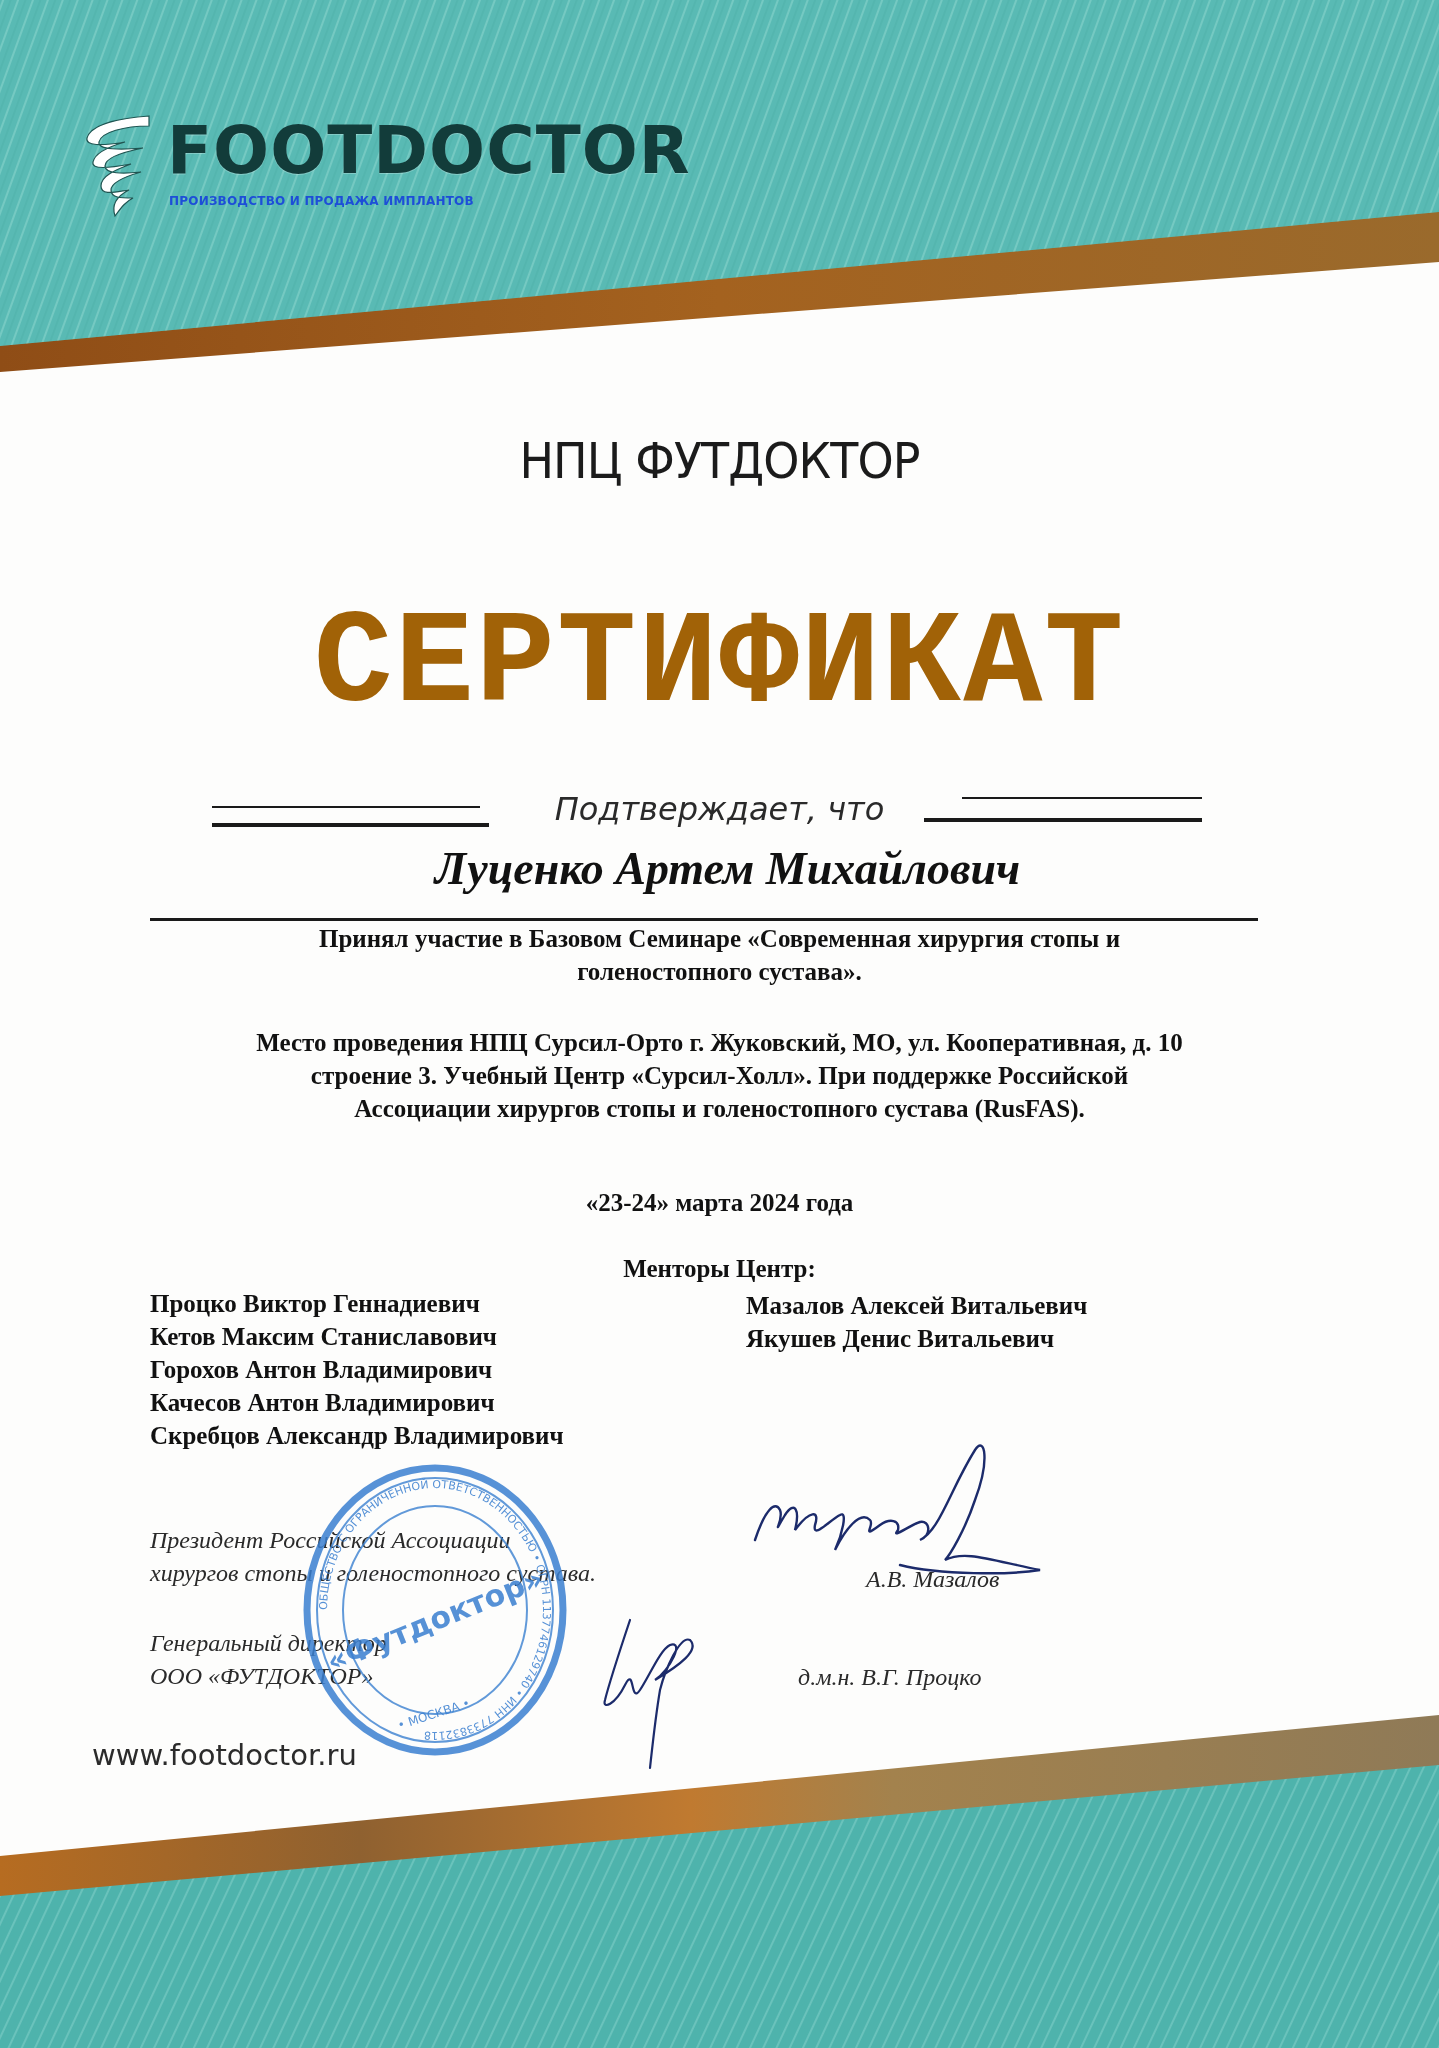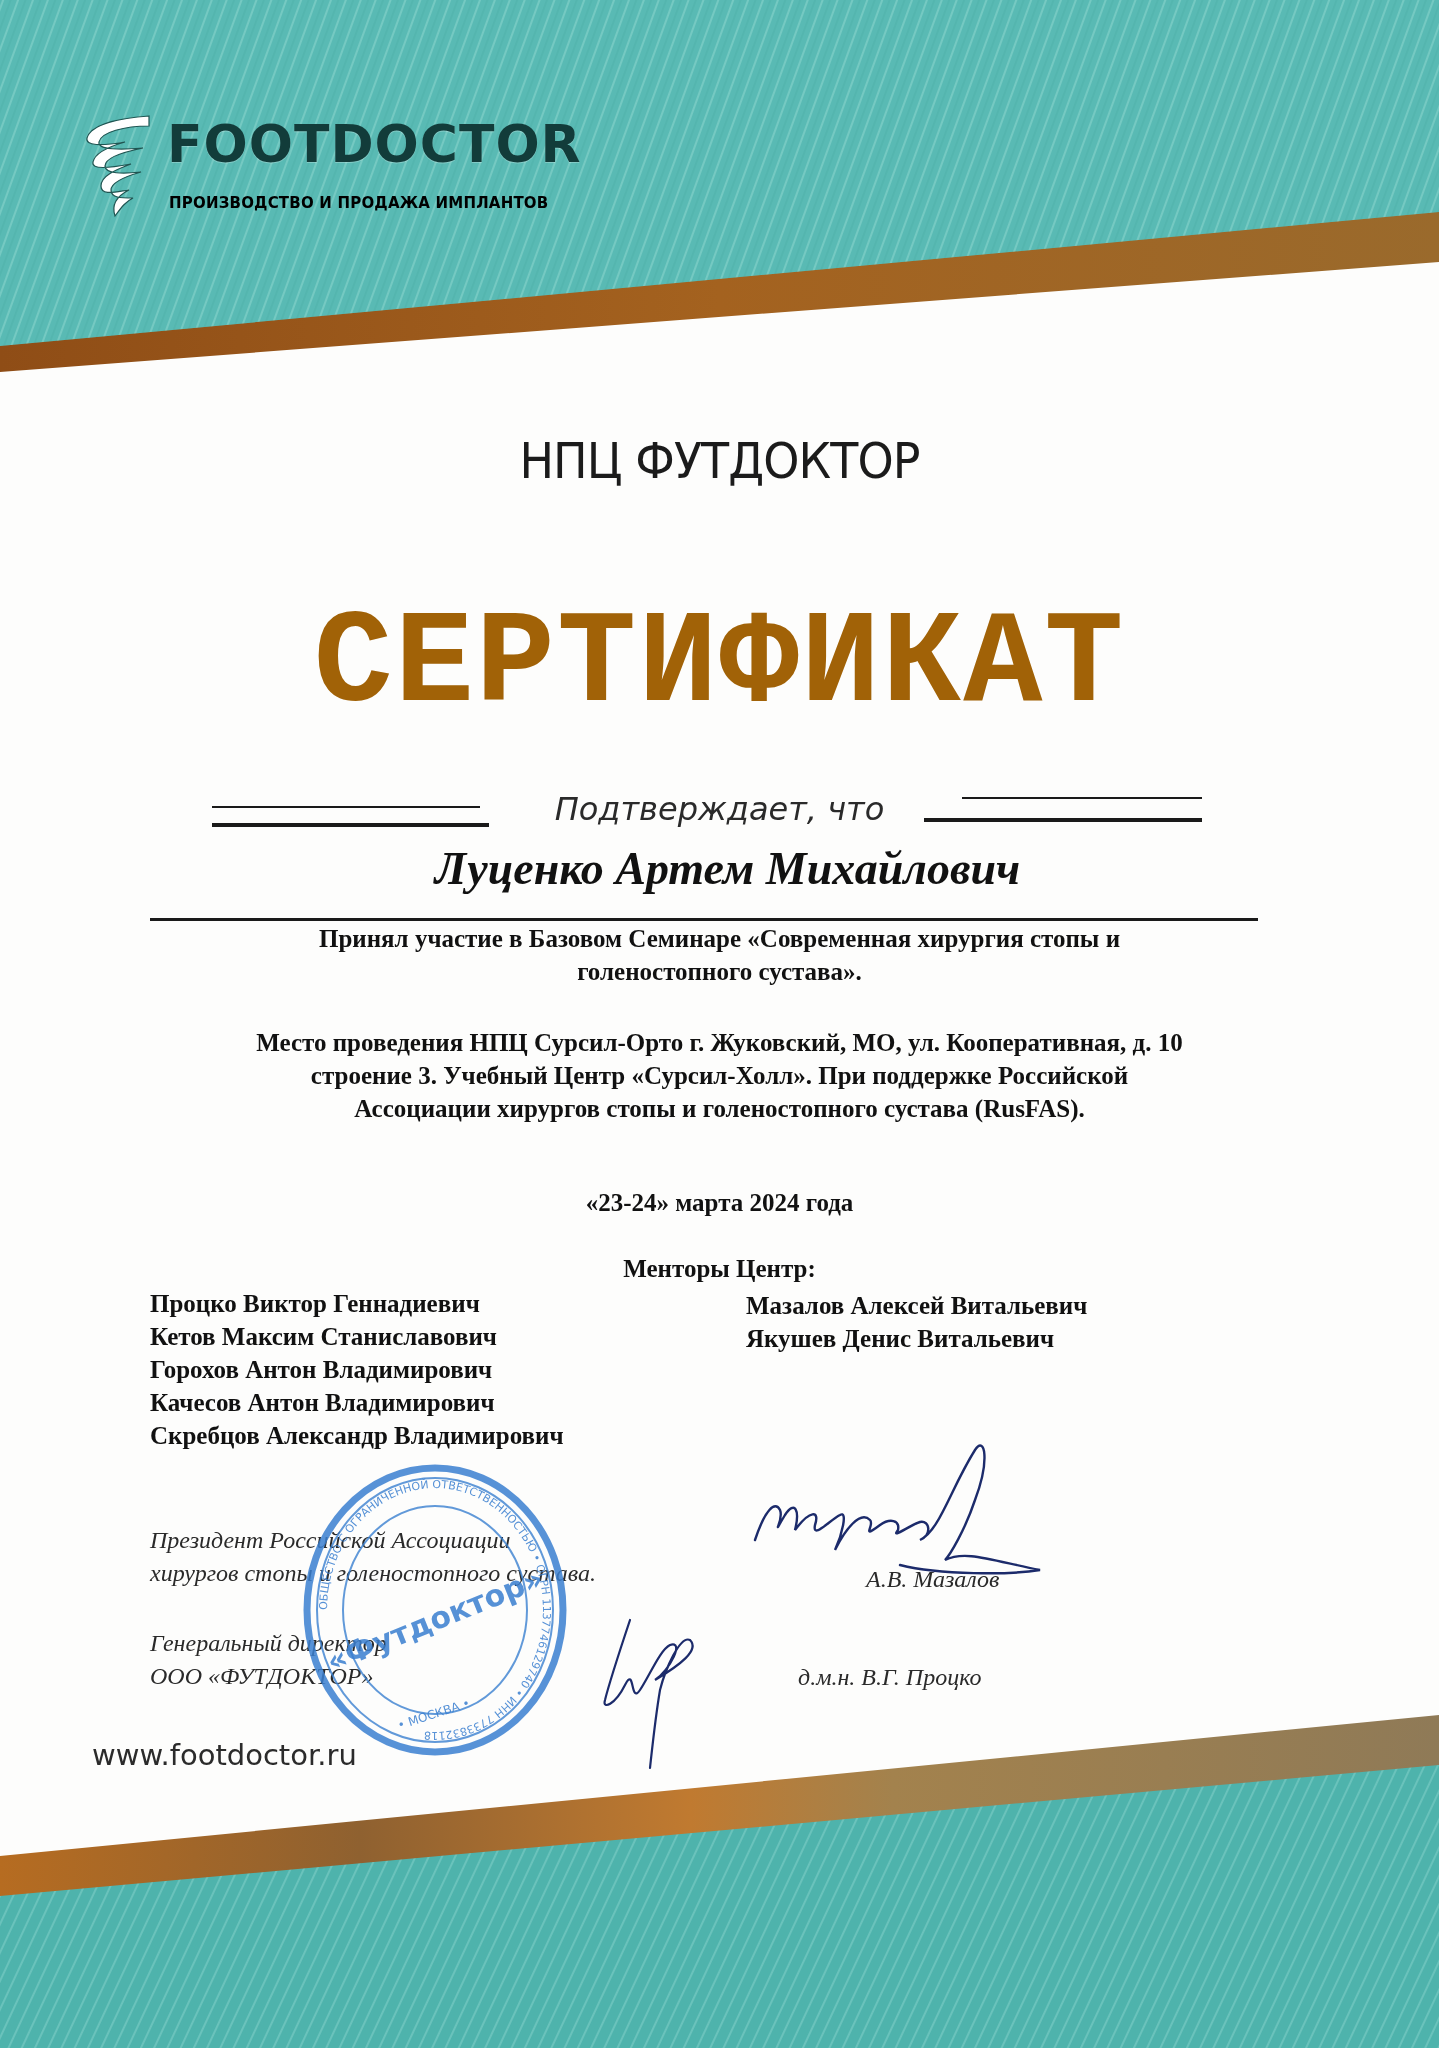--- a/index.html
+++ b/index.html
@@ -10,27 +10,27 @@
     color: #1a1a1a;
   }
   .abs { position: absolute; }
   .band svg { position: absolute; left: 0; top: 0; }
 
   .logo { left: 81px; top: 112px; width: 560px; height: 110px; }
   .logo-mark { position: absolute; left: 0; top: 0; width: 72px; height: 106px; }
   .logo-title {
     position: absolute; left: 86px; top: 6px;
     font-family: "DejaVu Sans", sans-serif; font-weight: bold;
-    font-size: 52px; letter-spacing: 1px; color: #123c3a; line-height: 1;
+    font-size: 66px; letter-spacing: 1px; color: #123c3a; line-height: 1;
     text-shadow: 0 1px 0 rgba(255,255,255,0.25);
   }
   .logo-sub {
     position: absolute; left: 88px; top: 82px;
     font-family: "DejaVu Sans", sans-serif; font-weight: bold;
-    font-size: 15px; color: #000000; letter-spacing: 0.2px; white-space: nowrap;
+    font-size: 12px; color: #1d4ed8; letter-spacing: 0.2px; white-space: nowrap;
   }
 
   .center { left: 0; width: 1439px; text-align: center; }
   .org {
     top: 432px; font-family: "DejaVu Sans", sans-serif; font-size: 50px;
     color: #1b1b1b; font-weight: normal; letter-spacing: -1px; transform: scaleX(0.92);
   }
   .cert-title {
     top: 599px; font-family: Liberation Mono, monospace; font-weight: bold;
     font-size: 132px; color: #a16207; letter-spacing: 2px; line-height: 1;

